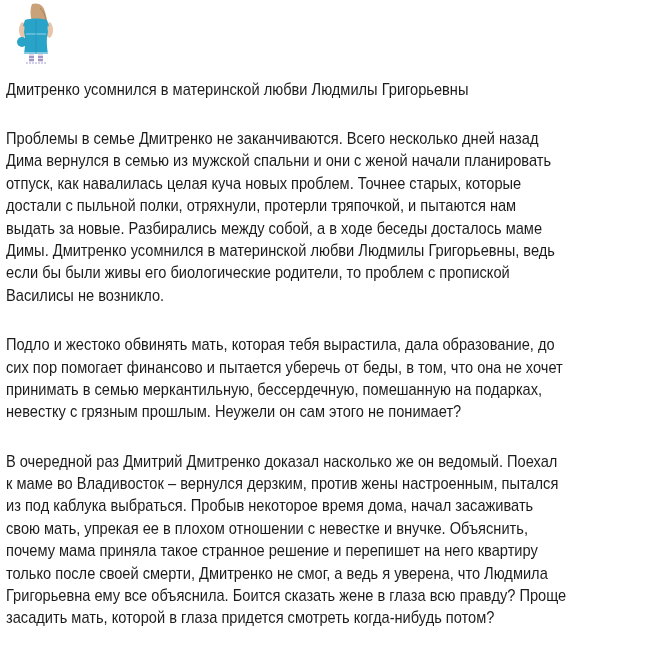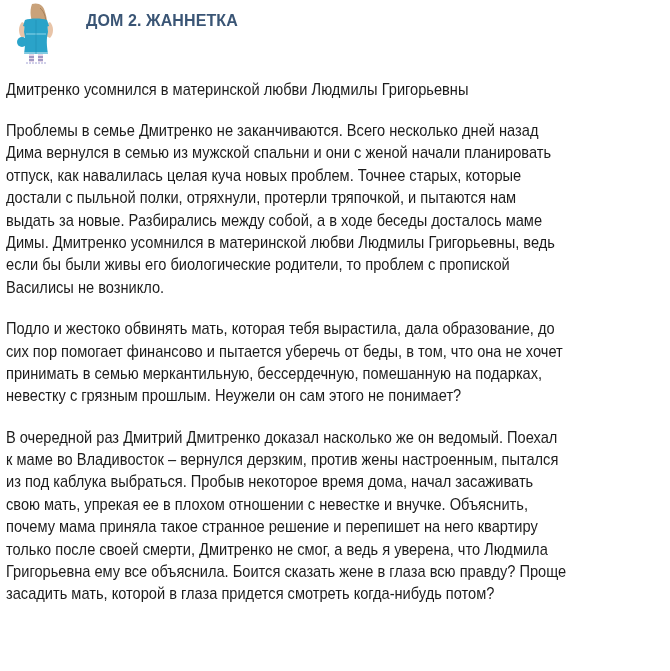--- a/index.html
+++ b/index.html
@@ -56,21 +56,21 @@
     .heading-line {
       font-size: 17px;
       line-height: 22px;
       height: 22px;
       white-space: nowrap;
       transform-origin: left center;
       transform: scaleX(0.86);
       color: #1c1c1c;
     }
     .para {
-      margin-top: 19px;
+      margin-top: 27px;
     }
   </style>
 </head>
 <body>
 
 <div class="header">
   <div class="avatar">
     <svg width="48" height="64" viewBox="0 0 48 64">
 
       <path d="M20 2 C26 0 32 3 33 10 C35 16 36 22 34 26 L22 24 C19 18 17 10 20 2 Z" fill="#c9a27a"></path>
@@ -87,21 +87,20 @@
       <path d="M24 18 L24 52" stroke="#1f8fb3" stroke-width="0.6"></path>
 
       <circle cx="10" cy="40" r="5" fill="#2aa3c9"></circle>
 
       <rect x="17" y="52" width="5" height="8" fill="#e8d8e8"></rect>
       <rect x="26" y="52" width="5" height="8" fill="#e8d8e8"></rect>
       <path d="M17 55 L22 55 M17 58 L22 58 M26 55 L31 55 M26 58 L31 58" stroke="#5a5aa0" stroke-width="1"></path>
       <path d="M14 61 L34 61" stroke="#8a8ac8" stroke-width="0.8" stroke-dasharray="2 1"></path>
     </svg>
   </div>
-  <div class="site-title">ДОМ 2. ЖАННЕТКА</div>
 </div>
 
 <div class="article">
   <div class="heading-line">Дмитренко усомнился в материнской любви Людмилы Григорьевны</div>
 
   <div class="para">
     <div class="line">Проблемы в семье Дмитренко не заканчиваются. Всего несколько дней назад</div>
     <div class="line">Дима вернулся в семью из мужской спальни и они с женой начали планировать</div>
     <div class="line">отпуск, как навалилась целая куча новых проблем. Точнее старых, которые</div>
     <div class="line">достали с пыльной полки, отряхнули, протерли тряпочкой, и пытаются нам</div>

